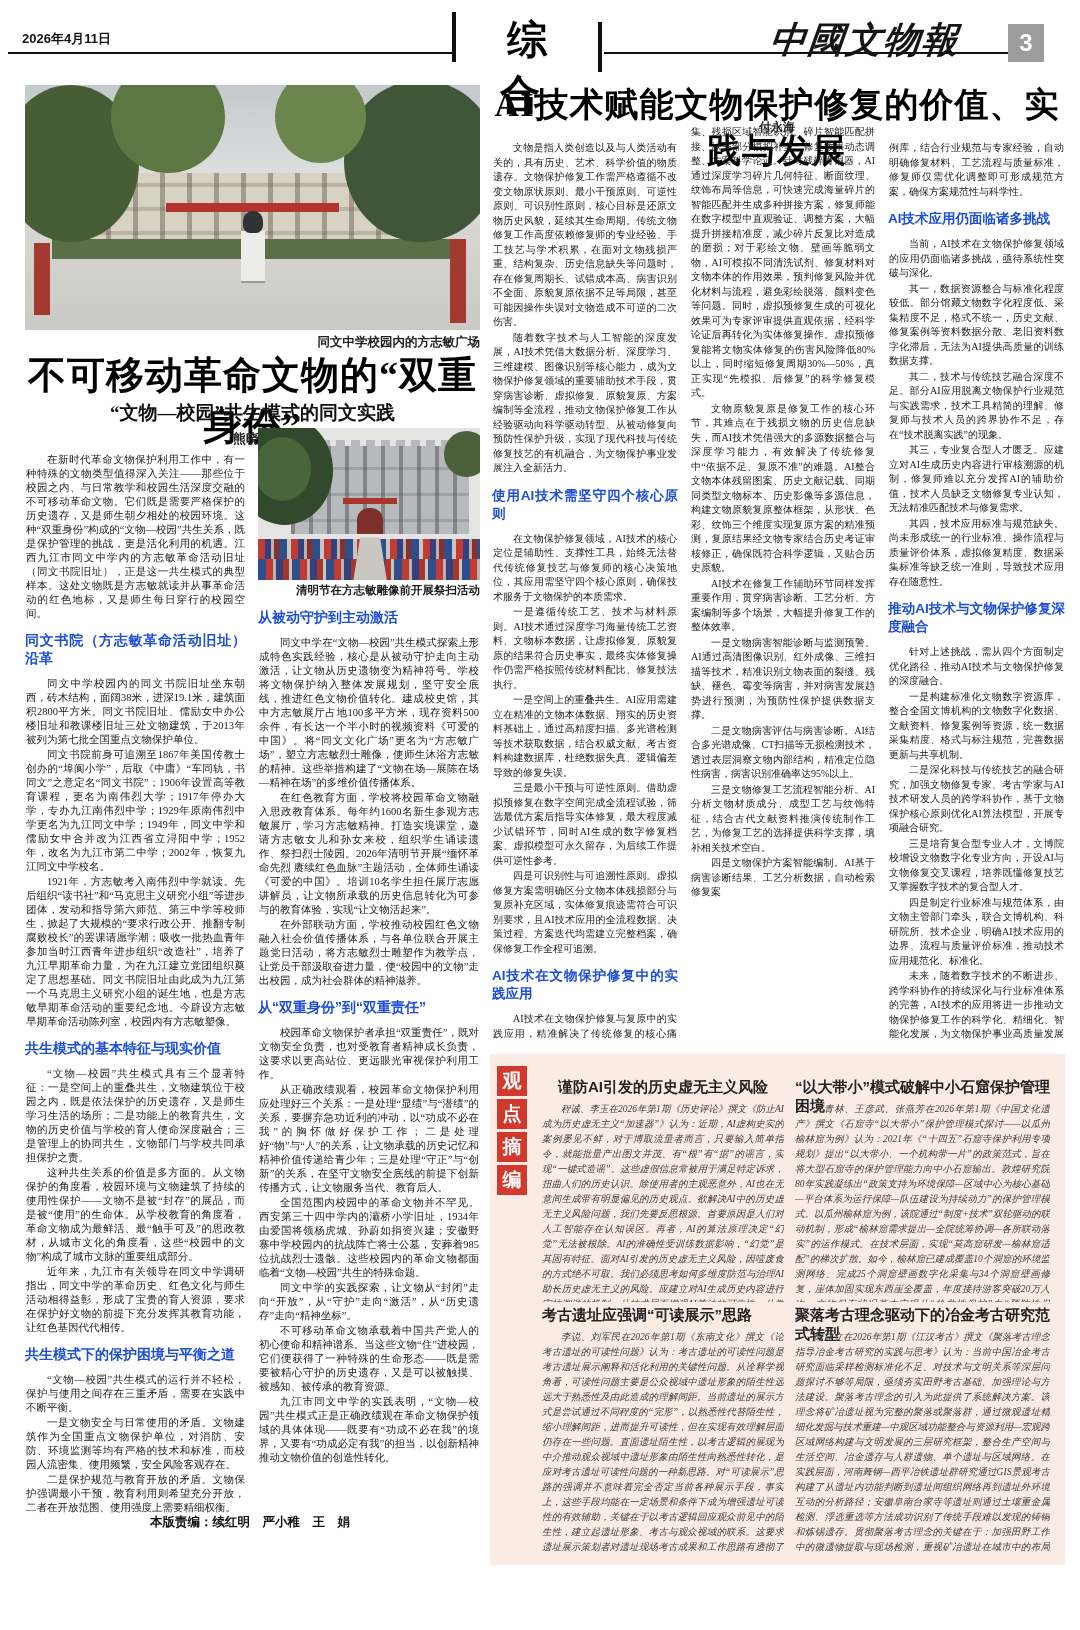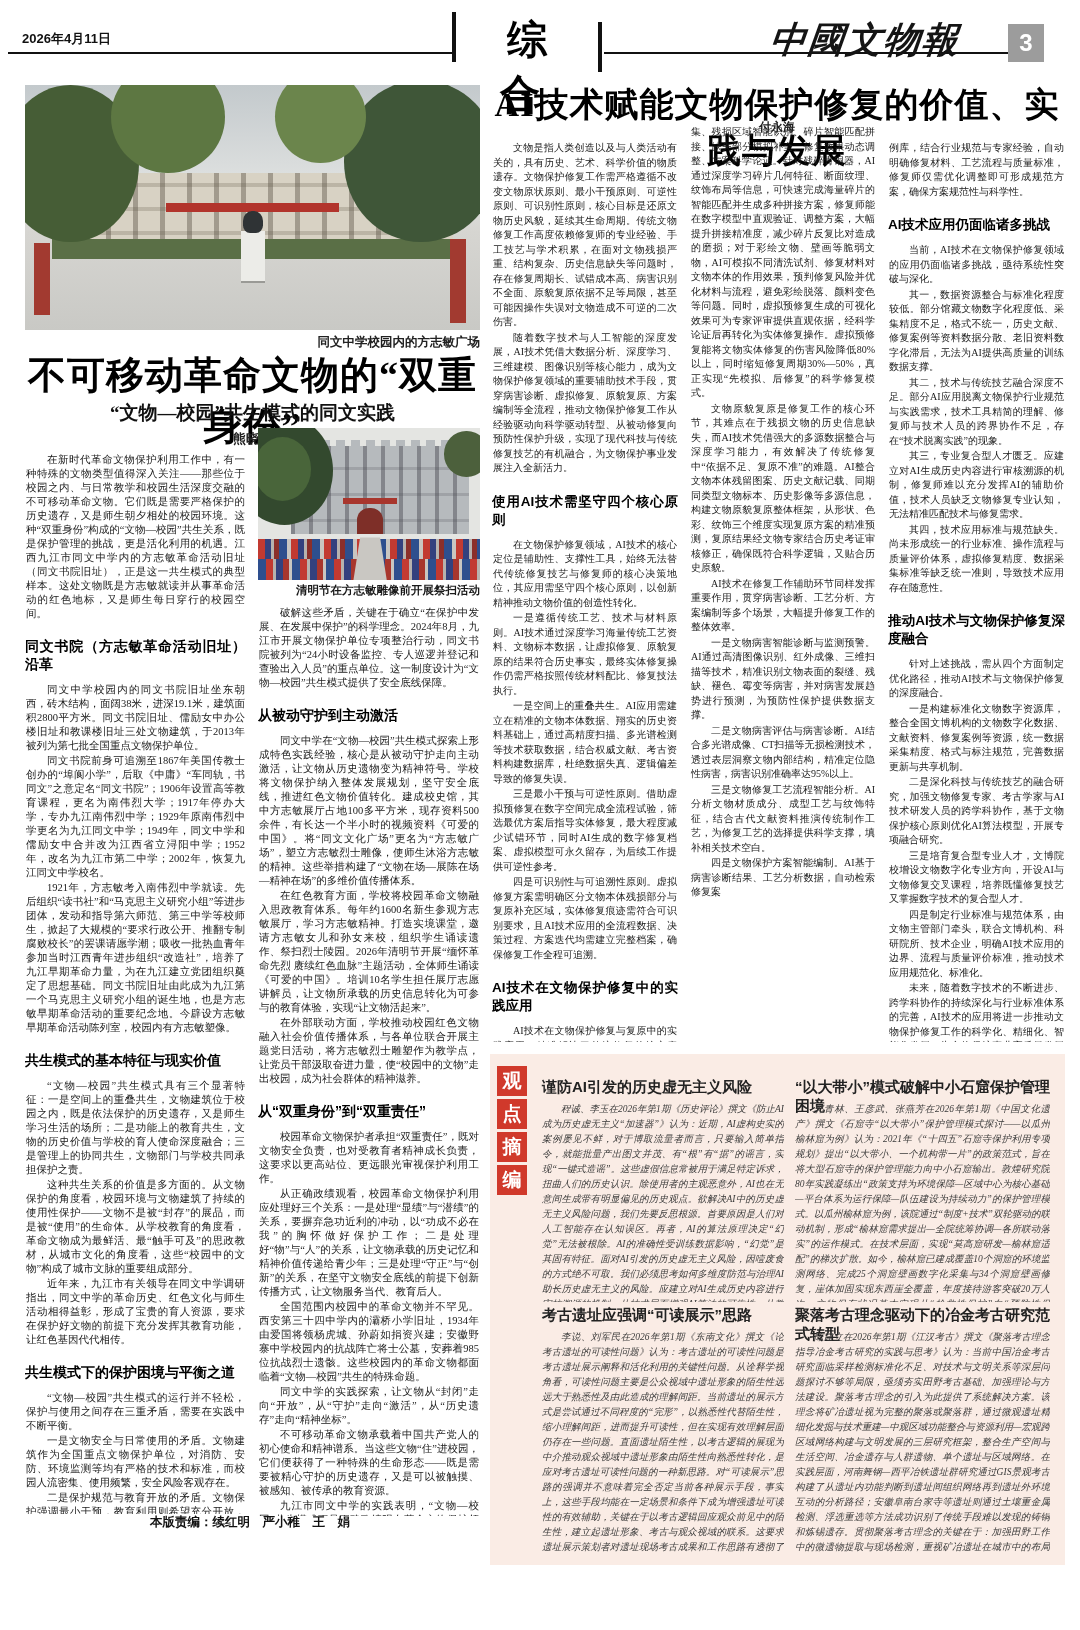--- a/index.html
+++ b/index.html
@@ -66,42 +66,42 @@
   .p2-crowd1{position:absolute;left:0;right:0;bottom:13%;height:14%;
         background:repeating-linear-gradient(90deg,#c23a31 0 7px,#33417e 7px 13px,#b7b3ae 13px 16px,#8b2f2a 16px 21px,#2e4f8e 21px 29px,#c9c6c1 29px 33px);}
   .p2-crowd2{position:absolute;left:0;right:0;bottom:0;height:14%;
         background:repeating-linear-gradient(90deg,#2e4f8e 0 8px,#c23a31 8px 15px,#b7b3ae 15px 18px,#33417e 18px 25px,#a8362d 25px 31px,#c9c6c1 31px 34px);}
   .p2-path{position:absolute;left:43%;bottom:0;width:15%;height:28%;background:#c9c7c2;
         clip-path:polygon(20% 0,80% 0,100% 100%,0 100%);}
   .caption2{text-align:right;font:bold 11.5px "Liberation Sans",sans-serif;margin:2px 0 8px;}
 
   .para{margin:1px;text-indent:2em;}
   .para.cont{text-indent:0;}
-  .subhead{font:bold 14px "Liberation Sans","DejaVu Sans",sans-serif;color:#000000;margin:17px 0 9px;text-indent:0;}
+  .subhead{font:bold 14px "Liberation Sans","DejaVu Sans",sans-serif;color:#1d4ed8;margin:11px 0 9px;text-indent:0;}
 
   .credit{left:150px;top:1514px;font:bold 12.5px "Liberation Sans",sans-serif;color:#111;}
 
   
   .ai-title{left:488px;top:82px;width:578px;text-align:center;font-weight:900;font-size:34px;color:#000;letter-spacing:1px;}
   .ai-byline{left:488px;top:119px;width:578px;text-align:center;font-weight:bold;font-size:12px;color:#222;}
   .acol{font-size:10px;line-height:14.5px;overflow:hidden;text-align:justify;}
   .acol .subhead{font-size:13.5px;}
   .acol1{left:492px;top:140px;width:186px;height:902px;}
   .acol2{left:690px;top:124px;width:186px;height:902px;}
   .acol3{left:888px;top:140px;width:177px;height:902px;}
 
   
   .opbox{left:490px;top:1054px;width:575px;height:511px;background:#faece5;overflow:hidden;}
   .op-label{left:497px;top:1066px;width:30px;}
   .op-label .ch{width:30px;height:30px;margin-bottom:3px;background:#d0392b;color:#fff;
         font:bold 19px "Liberation Sans",sans-serif;text-align:center;line-height:30px;}
   .op-title{font:bold 15px "Liberation Sans","DejaVu Sans",sans-serif;color:#222;}
   .op-body{font-size:9.5px;line-height:15px;font-style:italic;color:#3a3a3a;text-align:justify;overflow:hidden;}
   .op-body p{margin:0;text-indent:2em;}
-  .op-tl-t{left:542px;top:1078px;width:242px;}
+  .op-tl-t{left:542px;top:1078px;width:242px;text-align:center;}
   .op-tl-b{left:542px;top:1102px;width:242px;height:200px;}
   .op-tr-t{left:795px;top:1078px;width:255px;}
   .op-tr-b{left:795px;top:1102px;width:255px;height:200px;}
   .op-bl-t{left:542px;top:1306px;width:242px;}
   .op-bl-b{left:542px;top:1330px;width:242px;height:226px;}
   .op-br-t{left:795px;top:1306px;width:255px;}
   .op-br-b{left:795px;top:1330px;width:255px;height:226px;}
 </style>
 </head>
 <body>
@@ -161,21 +161,20 @@
       <div class="p2-door"></div>
       <div class="blob p2-t1"></div>
       <div class="blob p2-t1b"></div>
       <div class="blob p2-t2"></div>
       <div class="p2-crowd1"></div>
       <div class="p2-crowd2"></div>
       <div class="p2-path"></div>
     </div>
     <div class="caption2">清明节在方志敏雕像前开展祭扫活动</div>
     <div>
-        <p class="para">破解这些矛盾，关键在于确立“在保护中发展、在发展中保护”的科学理念。2024年8月，九江市开展文物保护单位专项整治行动，同文书院被列为“24小时设备监控、专人巡逻并登记和查验出入人员”的重点单位。这一制度设计为“文物—校园”共生模式提供了安全底线保障。</p>
         <div class="subhead">从被动守护到主动激活</div>
         <p class="para">同文中学在“文物—校园”共生模式探索上形成特色实践经验，核心是从被动守护走向主动激活，让文物从历史遗物变为精神符号。学校将文物保护纳入整体发展规划，坚守安全底线，推进红色文物价值转化。建成校史馆，其中方志敏展厅占地100多平方米，现存资料500余件，有长达一个半小时的视频资料《可爱的中国》。将“同文文化广场”更名为“方志敏广场”，塑立方志敏烈士雕像，使师生沐浴方志敏的精神。这些举措构建了“文物在场—展陈在场—精神在场”的多维价值传播体系。</p>
         <p class="para">在红色教育方面，学校将校园革命文物融入思政教育体系。每年约1600名新生参观方志敏展厅，学习方志敏精神。打造实境课堂，邀请方志敏女儿和孙女来校，组织学生诵读遗作、祭扫烈士陵园。2026年清明节开展“缅怀革命先烈 赓续红色血脉”主题活动，全体师生诵读《可爱的中国》。培训10名学生担任展厅志愿讲解员，让文物所承载的历史信息转化为可参与的教育体验，实现“让文物活起来”。</p>
         <p class="para">在外部联动方面，学校推动校园红色文物融入社会价值传播体系，与各单位联合开展主题党日活动，将方志敏烈士雕塑作为教学点，让党员干部汲取奋进力量，使“校园中的文物”走出校园，成为社会群体的精神滋养。</p>
         <div class="subhead">从“双重身份”到“双重责任”</div>
         <p class="para">校园革命文物保护者承担“双重责任”，既对文物安全负责，也对受教育者精神成长负责，这要求以更高站位、更远眼光审视保护利用工作。</p>
         <p class="para">从正确政绩观看，校园革命文物保护利用应处理好三个关系：一是处理“显绩”与“潜绩”的关系，要摒弃急功近利的冲动，以“功成不必在我”的胸怀做好保护工作；二是处理好“物”与“人”的关系，让文物承载的历史记忆和精神价值传递给青少年；三是处理“守正”与“创新”的关系，在坚守文物安全底线的前提下创新传播方式，让文物服务当代、教育后人。</p>
         <p class="para">全国范围内校园中的革命文物并不罕见。西安第三十四中学内的灞桥小学旧址，1934年由爱国将领杨虎城、孙蔚如捐资兴建；安徽野寨中学校园内的抗战阵亡将士公墓，安葬着985位抗战烈士遗骸。这些校园内的革命文物都面临着“文物—校园”共生的特殊命题。</p>
         <p class="para">同文中学的实践探索，让文物从“封闭”走向“开放”，从“守护”走向“激活”，从“历史遗存”走向“精神坐标”。</p>
         <p class="para">不可移动革命文物承载着中国共产党人的初心使命和精神谱系。当这些文物“住”进校园，它们便获得了一种特殊的生命形态——既是需要被精心守护的历史遗存，又是可以被触摸、被感知、被传承的教育资源。</p>
@@ -184,21 +183,21 @@
   </div>
 
   <div class="abs credit">本版责编：续红明　严小稚　王　娟</div>
 
   <div class="abs ai-title">AI技术赋能文物保护修复的价值、实践与发展</div>
   <div class="abs ai-byline">付永海</div>
   <div class="abs acol acol1">
       <p class="para">文物是指人类创造以及与人类活动有关的，具有历史、艺术、科学价值的物质遗存。文物保护修复工作需严格遵循不改变文物原状原则、最小干预原则、可逆性原则、可识别性原则，核心目标是还原文物历史风貌，延续其生命周期。传统文物修复工作高度依赖修复师的专业经验、手工技艺与学术积累，在面对文物残损严重、结构复杂、历史信息缺失等问题时，存在修复周期长、试错成本高、病害识别不全面、原貌复原依据不足等局限，甚至可能因操作失误对文物造成不可逆的二次伤害。</p>
       <p class="para">随着数字技术与人工智能的深度发展，AI技术凭借大数据分析、深度学习、三维建模、图像识别等核心能力，成为文物保护修复领域的重要辅助技术手段，贯穿病害诊断、虚拟修复、原貌复原、方案编制等全流程，推动文物保护修复工作从经验驱动向科学驱动转型、从被动修复向预防性保护升级，实现了现代科技与传统修复技艺的有机融合，为文物保护事业发展注入全新活力。</p>
       <div class="subhead">使用AI技术需坚守四个核心原则</div>
-      <p class="para">在文物保护修复领域，AI技术的核心定位是辅助性、支撑性工具，始终无法替代传统修复技艺与修复师的核心决策地位，其应用需坚守四个核心原则，以创新精神推动文物价值的创造性转化。</p>
+      <p class="para">在文物保护修复领域，AI技术的核心定位是辅助性、支撑性工具，始终无法替代传统修复技艺与修复师的核心决策地位，其应用需坚守四个核心原则，确保技术服务于文物保护的本质需求。</p>
       <p class="para">一是遵循传统工艺、技术与材料原则。AI技术通过深度学习海量传统工艺资料、文物标本数据，让虚拟修复、原貌复原的结果符合历史事实，最终实体修复操作仍需严格按照传统材料配比、修复技法执行。</p>
       <p class="para">一是空间上的重叠共生。AI应用需建立在精准的文物本体数据、翔实的历史资料基础上，通过高精度扫描、多光谱检测等技术获取数据，结合权威文献、考古资料构建数据库，杜绝数据失真、逻辑偏差导致的修复失误。</p>
       <p class="para">三是最小干预与可逆性原则。借助虚拟预修复在数字空间完成全流程试验，筛选最优方案后指导实体修复，最大程度减少试错环节，同时AI生成的数字修复档案、虚拟模型可永久留存，为后续工作提供可逆性参考。</p>
       <p class="para">四是可识别性与可追溯性原则。虚拟修复方案需明确区分文物本体残损部分与复原补充区域，实体修复痕迹需符合可识别要求，且AI技术应用的全流程数据、决策过程、方案迭代均需建立完整档案，确保修复工作全程可追溯。</p>
       <div class="subhead">AI技术在文物保护修复中的实践应用</div>
       <p class="para">AI技术在文物保护修复与复原中的实践应用，精准解决了传统修复的核心痛点，在虚拟预修复、文物原貌科学复原、修复工作辅助等方面发挥重要作用，大幅提升了修复工作的安全性、科学性、精准性与整体效率。</p>
     </div>
   <div class="abs acol acol2">
       <p class="para cont">集、残损区域智能识别、碎片智能匹配拼接、缺失部分模拟补全、修复效果动态调整、方案科学论证。针对残碎青铜器，AI通过深度学习碎片几何特征、断面纹理、纹饰布局等信息，可快速完成海量碎片的智能匹配并生成多种拼接方案，修复师能在数字模型中直观验证、调整方案，大幅提升拼接精准度，减少碎片反复比对造成的磨损；对于彩绘文物、壁画等脆弱文物，AI可模拟不同清洗试剂、修复材料对文物本体的作用效果，预判修复风险并优化材料与流程，避免彩绘脱落、颜料变色等问题。同时，虚拟预修复生成的可视化效果可为专家评审提供直观依据，经科学论证后再转化为实体修复操作。虚拟预修复能将文物实体修复的伤害风险降低80%以上，同时缩短修复周期30%—50%，真正实现“先模拟、后修复”的科学修复模式。</p>
       <p class="para">文物原貌复原是修复工作的核心环节，其难点在于残损文物的历史信息缺失，而AI技术凭借强大的多源数据整合与深度学习能力，有效解决了传统修复中“依据不足、复原不准”的难题。AI整合文物本体残留图案、历史文献记载、同期同类型文物标本、历史影像等多源信息，构建文物原貌复原整体框架，从形状、色彩、纹饰三个维度实现复原方案的精准预测，复原结果经文物专家结合历史考证审核修正，确保既符合科学逻辑，又贴合历史原貌。</p>

